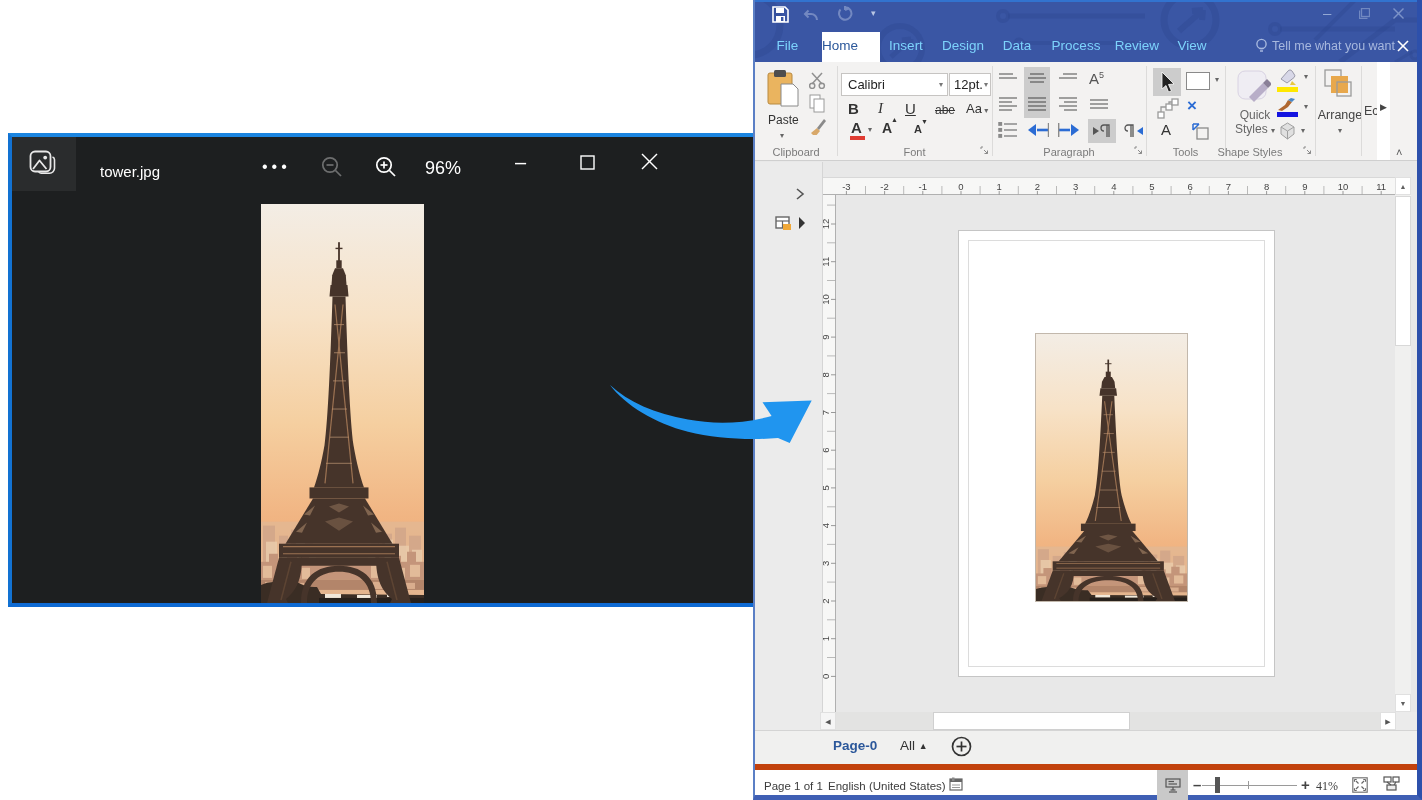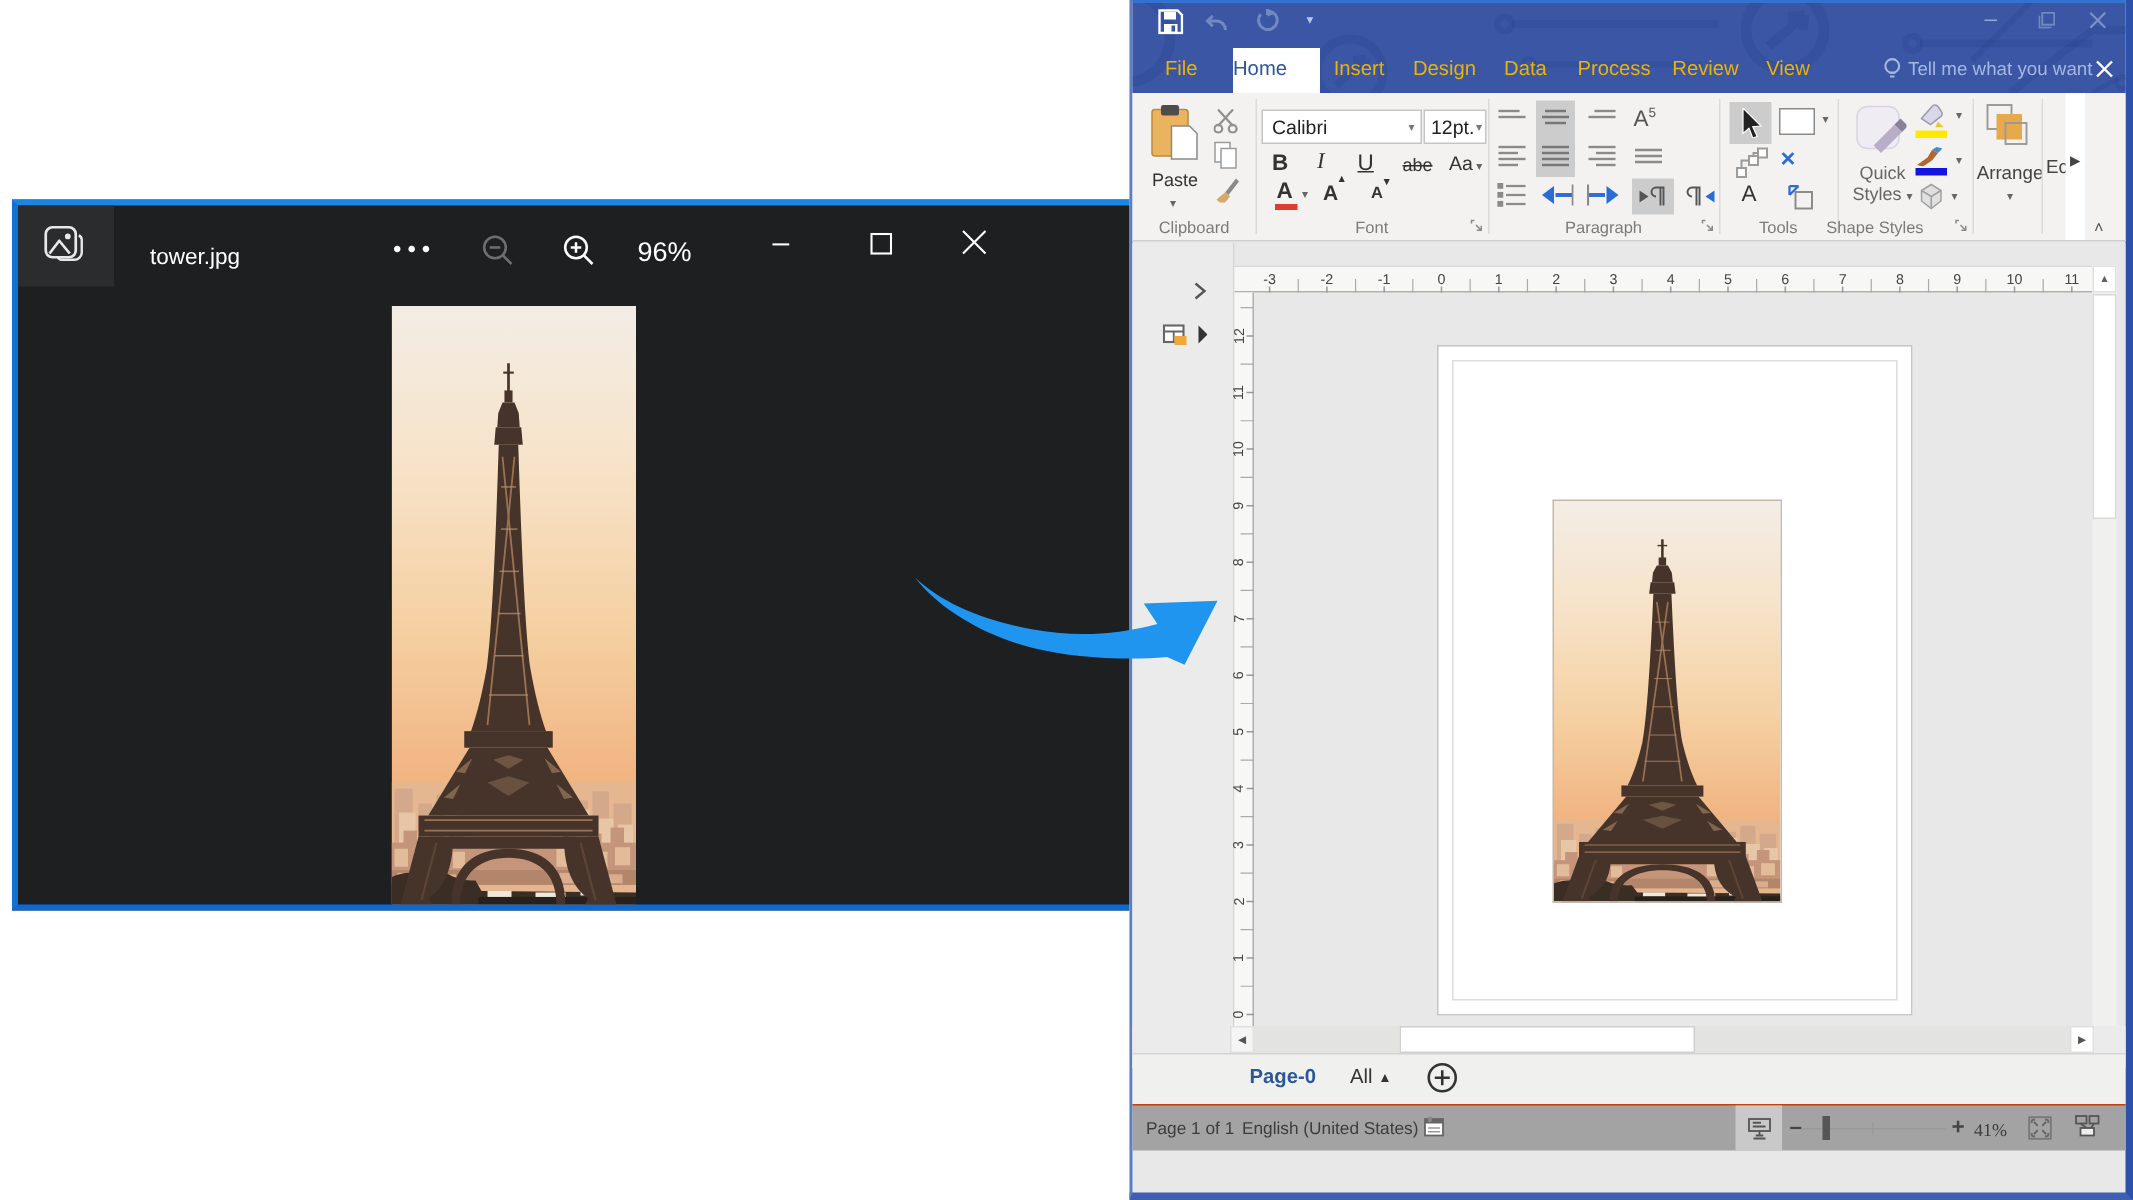--- a/index.html
+++ b/index.html
@@ -14,29 +14,29 @@
     border-right:4px solid #0d5ecd; border-bottom:4px solid #0e6ad3; }
   #picon { position:absolute; left:0px; top:0px; width:64px; height:54px; background:#2a2c2d; }
   .ptxt { color:#fff; position:absolute; }
 
   
   #visio { position:absolute; left:753px; top:0; width:669px; height:800px;
     background:#e8e8e8; border-right:5px solid #2d50ab; border-bottom:5px solid #3f5fb4;
     border-left:2px solid #5b7fc5; }
   #vhead { position:absolute; left:0; top:0; right:0; height:62px; background:#3a56a4; overflow:hidden; }
   #vhead .topline { position:absolute; left:0; top:0; right:0; height:2px; background:#3273cf; }
-  .tab { position:absolute; top:32px; height:30px; line-height:28px; color:#eab308; font-size:13.5px; }
+  .tab { position:absolute; top:32px; height:30px; line-height:28px; color:#7dd3fc; font-size:13.5px; }
   #ribbon { position:absolute; left:0; top:62px; right:0; height:99px; background:#f3f2f1;
     border-bottom:1px solid #cfcfcf; font-size:11px; color:#444; }
   .glabel { position:absolute; bottom:2px; color:#7b7b7b; font-size:11px; width:100%; text-align:center; }
   .gsep { position:absolute; top:4px; bottom:4px; width:1px; background:#dcdbda; }
 
   
   #vcanvas { position:absolute; left:0; top:162px; right:0; height:550px; background:#e8e8e8; }
-  #vbottom { position:absolute; left:0; top:684px; right:0; height:83px;padding-left:30px; }
+  #vbottom { position:absolute; left:0; top:712px; right:0; height:83px;padding-left:30px; }
   .pagewhite { position:absolute; background:#fff; border:1px solid #c5c5c5; }
 </style>
 </head>
 <body>
 
 <svg width="0" height="0" style="position:absolute">
   <defs>
     <linearGradient id="sky" x1="0" y1="0" x2="0" y2="1">
       <stop offset="0" stop-color="#f3ede5"></stop>
       <stop offset="0.28" stop-color="#f7e2c7"></stop>
@@ -574,21 +574,21 @@
 
     <div class="abs" style="left:0;top:18px;width:662px;height:34px;background:#f0f0ef;border-top:1px solid #d4d4d4;"></div>
     <div class="abs" style="left:78px;top:26px;font-size:13.5px;font-weight:bold;color:#2b579a;">Page-0</div>
     <div class="abs" style="left:145px;top:26px;font-size:13.5px;color:#333;">All <span style="font-size:9px;position:relative;top:-1px;">▲</span></div>
     <svg class="abs" style="left:196px;top:24px" width="21" height="21" viewBox="0 0 21 21" fill="none" stroke="#333" stroke-width="1.7">
         <circle cx="10.5" cy="10.5" r="9"></circle>
         <line x1="10.5" y1="5.5" x2="10.5" y2="15.5"></line>
         <line x1="5.5" y1="10.5" x2="15.5" y2="10.5"></line>
       </svg>
 
-    <div class="abs" style="left:0;top:52px;width:662px;height:31px;background:#a3a3a3;border-top:1px solid #c2410c;font-size:11.5px;color:#3c3c3c;">
+    <div class="abs" style="left:0;top:52px;width:662px;height:31px;background:#ffffff;border-top:6px solid #c2410c;font-size:11.5px;color:#3c3c3c;">
       <div class="abs" style="left:9px;top:10px;">Page 1 of 1</div>
       <div class="abs" style="left:73px;top:10px;">English (United States)</div>
       <svg class="abs" style="left:194px;top:7px" width="15" height="15" viewBox="0 0 15 15">
           <rect x="1" y="2" width="12" height="11" fill="#fff" stroke="#666" stroke-width="1.2"></rect>
           <rect x="1" y="2" width="12" height="3" fill="#666"></rect>
           <rect x="3" y="0.5" width="2.5" height="3.5" fill="#888"></rect>
           <line x1="3" y1="8" x2="11" y2="8" stroke="#999"></line>
           <line x1="3" y1="10.5" x2="11" y2="10.5" stroke="#999"></line>
         </svg>
       <div class="abs" style="left:402px;top:0px;width:31px;height:30px;background:#c9c9c9;"></div>

